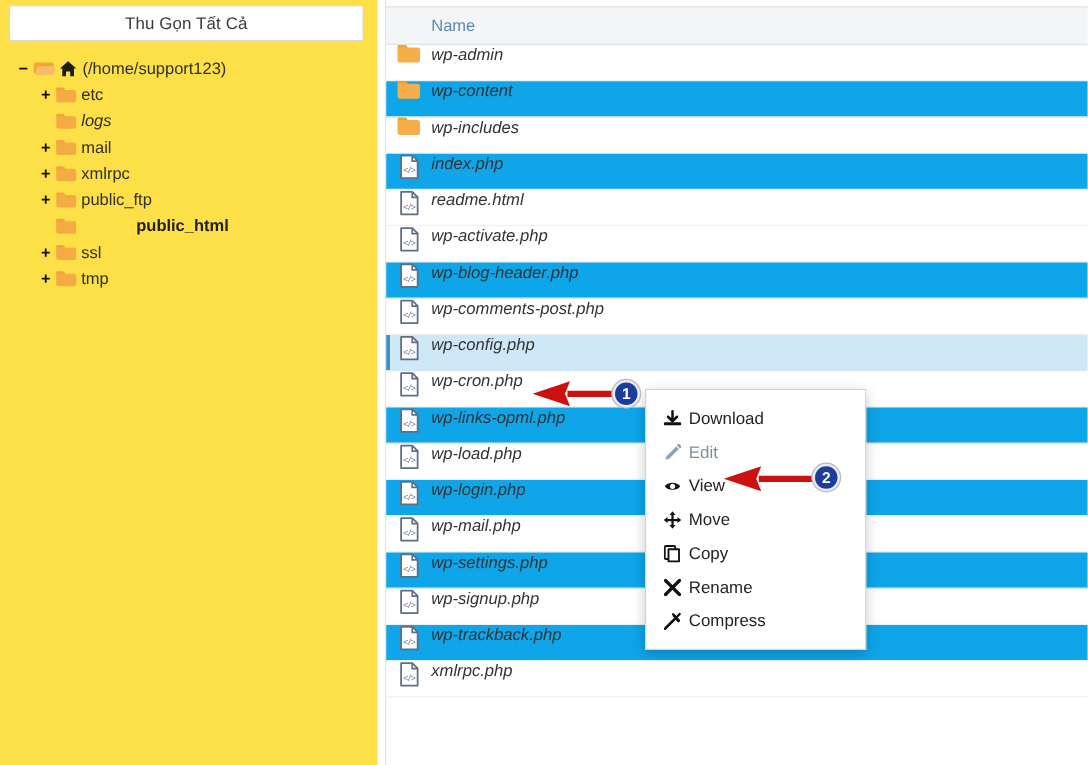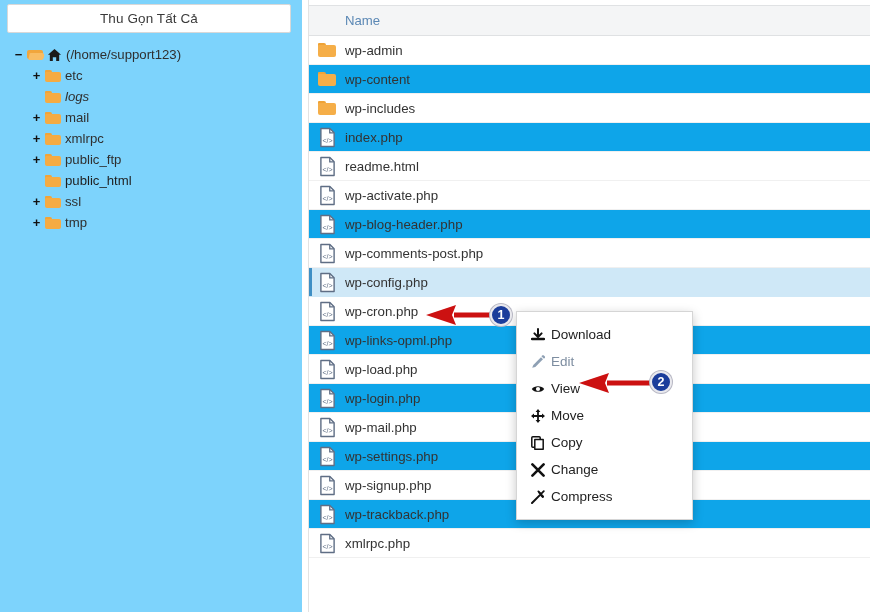--- a/index.html
+++ b/index.html
@@ -14,21 +14,21 @@
     position: relative;
     width: 870px; height: 612px;
     background: #ffffff;
   }
 
   
   #left-panel {
     position: absolute;
     left: 0; top: 0;
     width: 302px; height: 612px;
-    background: #7dd3fc;
+    background: #fde047;
   }
   #collapse-all-button {
     position: absolute;
     left: 7px; top: 4px;
     width: 284px; height: 29px;
     border: 1px solid #d8d8d8;
     border-radius: 2px;
     background: #ffffff;
     color: #3a3a3a;
     font-size: 13.5px;
@@ -112,21 +112,21 @@
     transform: skewX(-12deg);
   }
   .home-ico {
     flex: 0 0 auto;
     width: 15px; height: 14px;
     margin-right: 4px;
     display: inline-flex;
     align-items: center;
     justify-content: center;
   }
-  .tree-label.bold { font-weight: normal; color: #1f1f1f; }
+  .tree-label.bold { font-weight: bold; color: #1f1f1f; margin-left: 44px; }
 
   
   #right-panel {
     position: absolute;
     left: 308px; top: 0;
     width: 562px; height: 612px;
     background: #ffffff;
     border-left: 1px solid #e3e3e3;
   }
   #list-head {
@@ -147,24 +147,25 @@
   }
   #file-rows {
     position: absolute;
     left: 0; top: 36px;
     width: 562px;
   }
   .file-row {
     position: relative;
     height: 29px;
     display: flex;
-    align-items: center;
+    align-items: flex-start;
     border-bottom: 1px solid #f0f0f0;
     background: #ffffff;
     cursor: pointer;
+    font-style: italic;
   }
   .file-row.alt { background: #0ea5e9; }
   .file-row.selected {
     background: #cfe8f7;
     border-bottom: 1px solid #cfe8f7;
   }
   .file-row.selected::before {
     content: "";
     position: absolute;
     left: 0; top: 0; bottom: 0;
@@ -546,21 +547,21 @@
           </svg>
         </span>
         <span>Copy</span>
       </div>
       <div class="menu-item">
         <span class="m-ico">
           <svg width="14" height="14" viewBox="0 0 14 14">
             <path d="M1.4 1.4 L12.6 12.6 M12.6 1.4 L1.4 12.6" stroke="currentColor" stroke-width="2.6" stroke-linecap="round"></path>
           </svg>
         </span>
-        <span>Change</span>
+        <span>Rename</span>
       </div>
       <div class="menu-item">
         <span class="m-ico">
           <svg width="14" height="14" viewBox="0 0 14 14">
             <path d="M1 13 L8.6 5.4" stroke="currentColor" stroke-width="2" stroke-linecap="round"></path>
             <path d="M7.4 1.4 L9.6 3.6 M12.8 1.2 L10.6 3.4 M9.4 4.6 L11.8 7" stroke="currentColor" stroke-width="1.8" stroke-linecap="round"></path>
             <path d="M8.2 2.6 L12 6.4" stroke="currentColor" stroke-width="2" stroke-linecap="round"></path>
           </svg>
         </span>
         <span>Compress</span>

